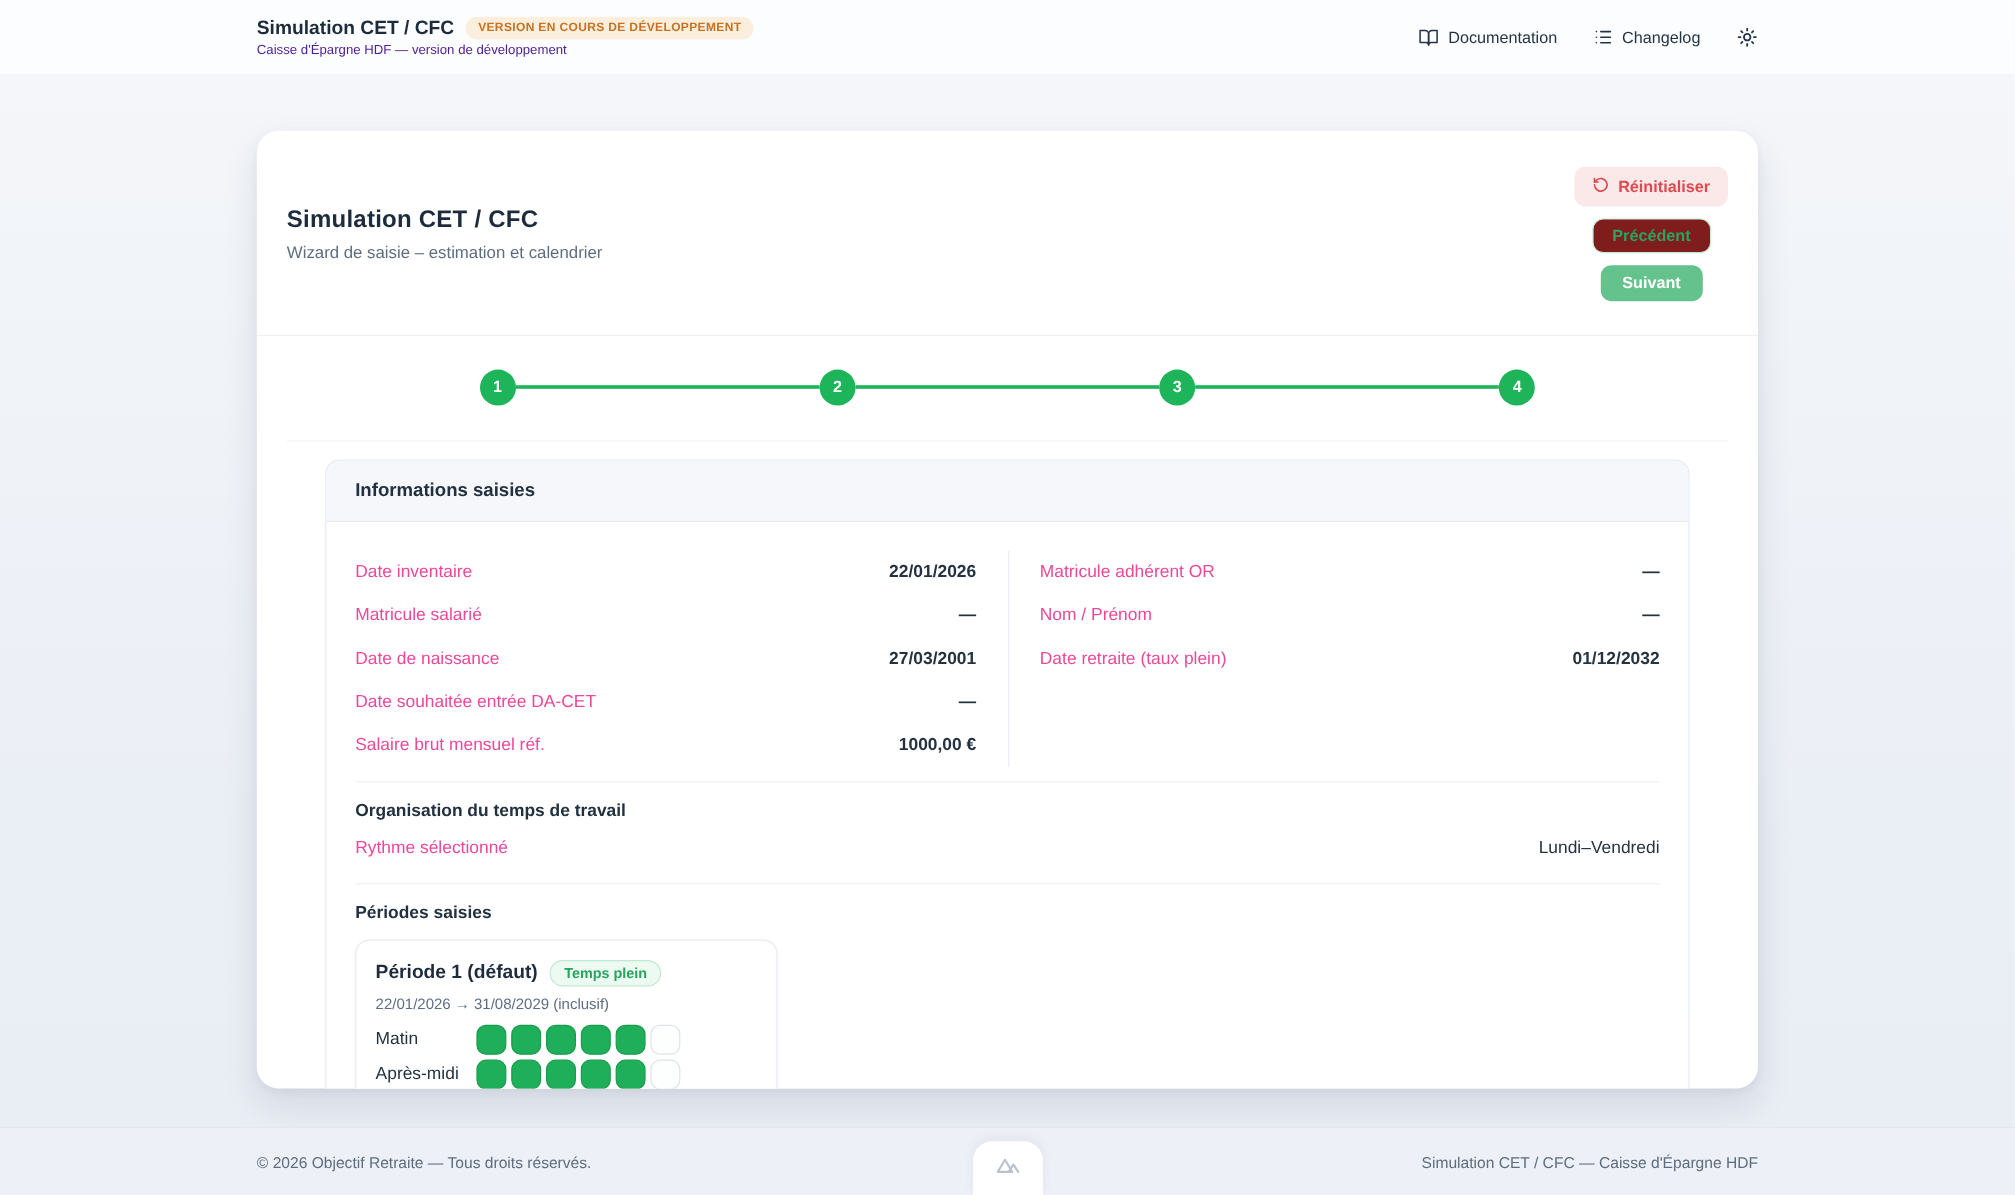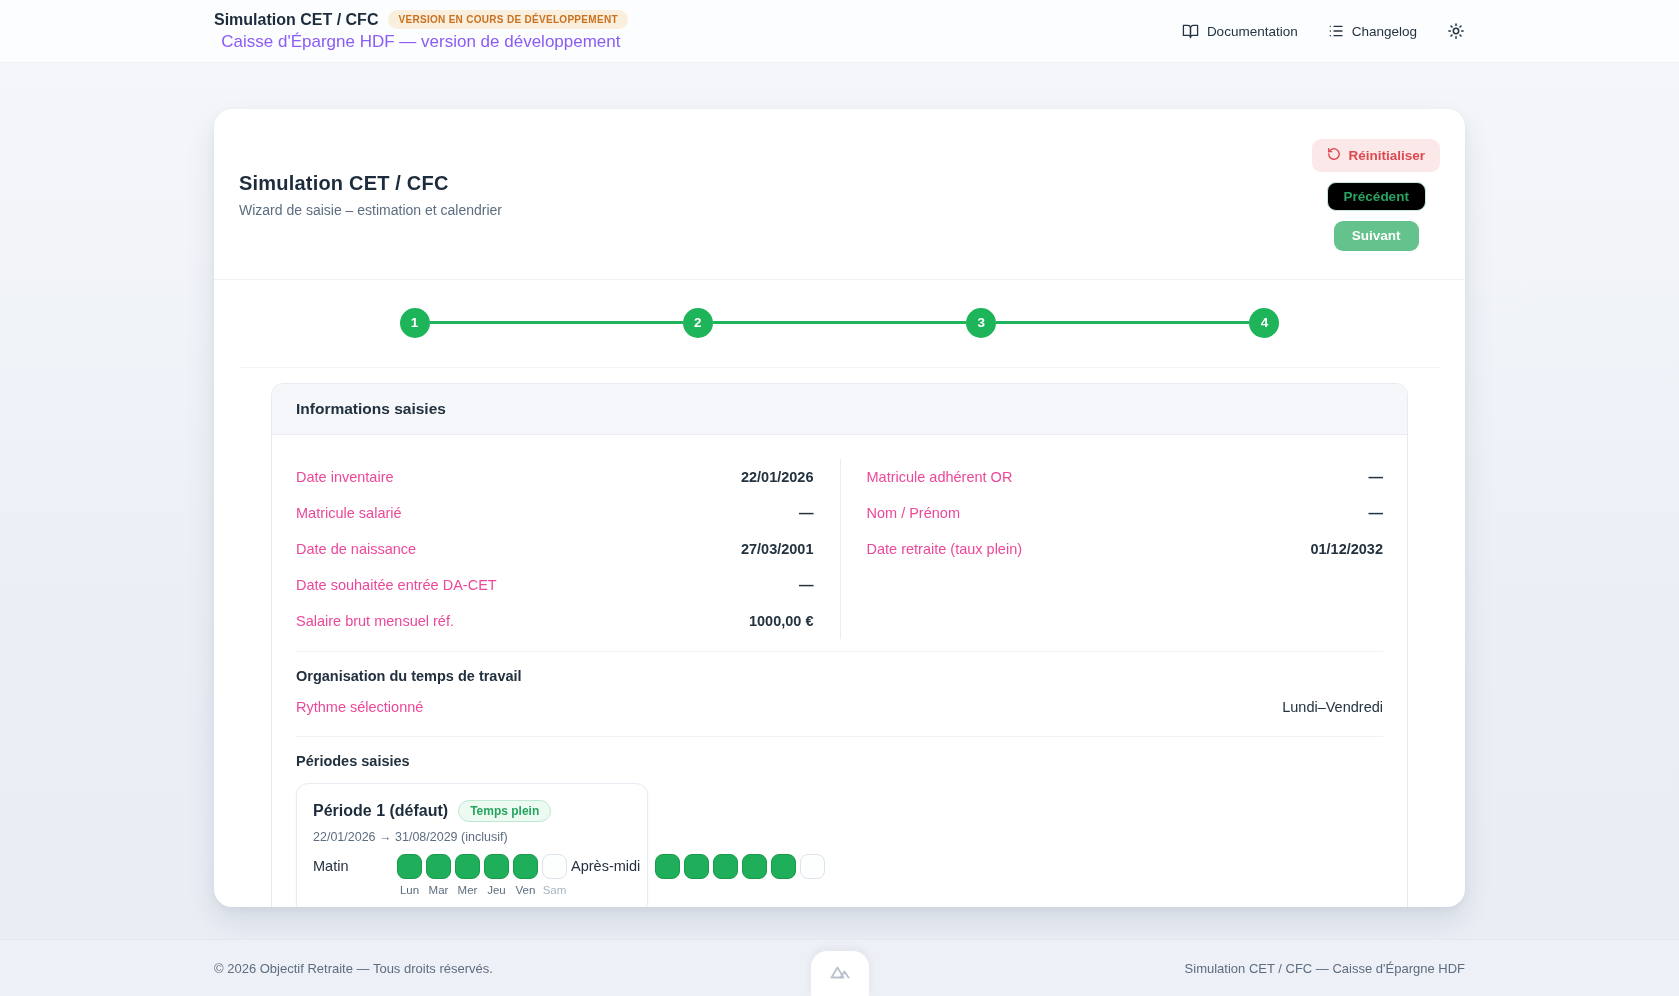--- a/index.html
+++ b/index.html
@@ -21,21 +21,21 @@
     display: flex; align-items: center;
   }
   .appbar-left { display: flex; flex-direction: column; gap: 3px; }
   .appbar-title-row { display: flex; align-items: center; gap: 10px; }
   .app-title { font-size: 16px; font-weight: bold; color: #1d2c3c; }
   .dev-badge {
     font-size: 10px; font-weight: bold; letter-spacing: .03em;
     color: #c9711f; background: #faeedd;
     padding: 4px 10px; border-radius: 999px; white-space: nowrap;
   }
-  .app-subtitle { font-size: 17px; color: #8b5cf6; text-align: center; }
+  .app-subtitle { font-size: 11px; color: #4c1d95; }
   .appbar-right { margin-left: auto; display: flex; align-items: center; gap: 30px; }
   .navlink {
     display: flex; align-items: center; gap: 8px;
     font-size: 13.5px; font-weight: 500; color: #243444; cursor: pointer;
   }
   .navlink svg, .theme-btn svg { display: block; }
   .theme-btn { background: none; border: none; cursor: pointer; display: flex; align-items: center; }
 
   
   .card {
@@ -52,21 +52,21 @@
   }
   .card-title { font-size: 20px; font-weight: bold; color: #1d2c3c; letter-spacing: .01em; }
   .card-subtitle { font-size: 14px; color: #5d6d80; margin-top: 7px; }
   .card-actions { display: flex; align-items: center; gap: 10px; flex-direction: column; }
   .btn {
     font-family: inherit; font-size: 13.5px; font-weight: 600;
     border-radius: 9px; padding: 8px 15px; cursor: pointer; border: none;
     display: flex; align-items: center; gap: 7px; line-height: 1;
   }
   .btn-reset { background: #fbe8e9; color: #dd4a50; }
-  .btn-prev  { background: #000000; color: #2aa261; border: 1px solid #c6e8d4; padding: 7px 16px; }
+  .btn-prev  { background: #7f1d1d; color: #2aa261; border: 1px solid #c6e8d4; padding: 7px 16px; }
   .btn-next  { background: #64c28c; color: #ffffff; padding: 8px 18px; }
 
   
   .stepper-zone { margin: 0 25px; border-bottom: 1px solid #f0f3f7; padding: 28px 0 29px; }
   .stepper { width: 880px; margin: 0 auto; display: flex; align-items: center; }
   .step-circle {
     width: 30px; height: 30px; border-radius: 50%;
     background: #1db45a; color: #fff;
     font-size: 13.5px; font-weight: bold;
     display: flex; align-items: center; justify-content: center;
@@ -107,21 +107,21 @@
     background: #fff;
   }
   .period-title-row { display: flex; align-items: center; gap: 10px; }
   .period-title { font-size: 16px; font-weight: bold; color: #1d2c3c; }
   .period-badge {
     font-size: 12px; font-weight: 600; color: #27a55e;
     background: #ecfaf2; border: 1px solid #c0e9d2;
     border-radius: 999px; padding: 3px 11px;
   }
   .period-range { font-size: 12.5px; color: #5d6d80; margin-top: 8px; }
-  .period-days { margin-top: 10px; display: flex; flex-direction: row; gap: 4px; }
+  .period-days { margin-top: 10px; display: flex; flex-direction: column; gap: 4px; }
   .day-row { display: flex; align-items: center; }
   .day-row-label { width: 84px; font-size: 14.5px; color: #24333f; }
   .day-squares { display: flex; gap: 4px; }
   .day-sq { width: 25px; height: 25px; border-radius: 8px; display: inline-block; }
   .day-sq.on  { background: #1fae59; border: 1px solid #189c4c; }
   .day-sq.off { background: #fdfefe; border: 1px solid #dde3ea; }
   .day-labels { margin-left: 84px; display: flex; gap: 4px; margin-top: 5px; }
   .day-labels span { width: 25px; text-align: center; font-size: 11.5px; color: #5d6d80; }
   .day-labels span.muted { color: #aab4c2; }
 

